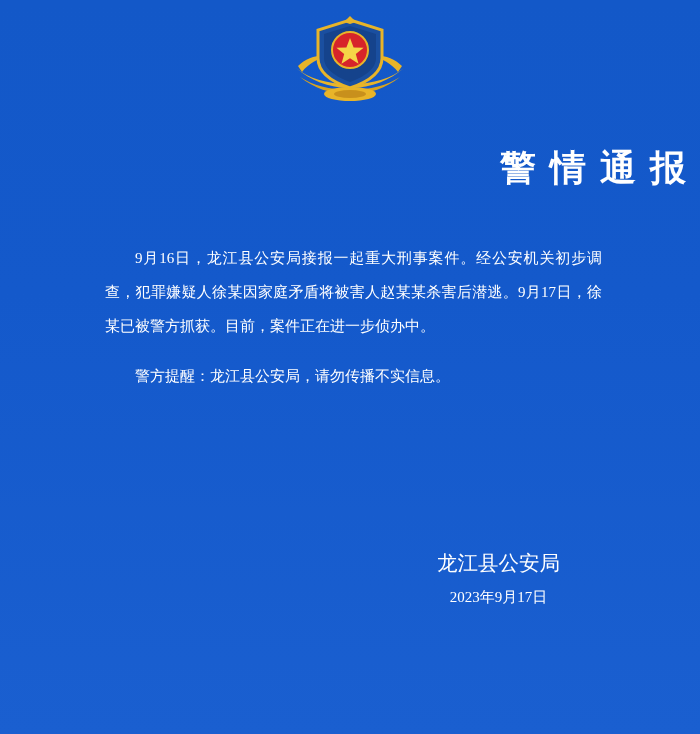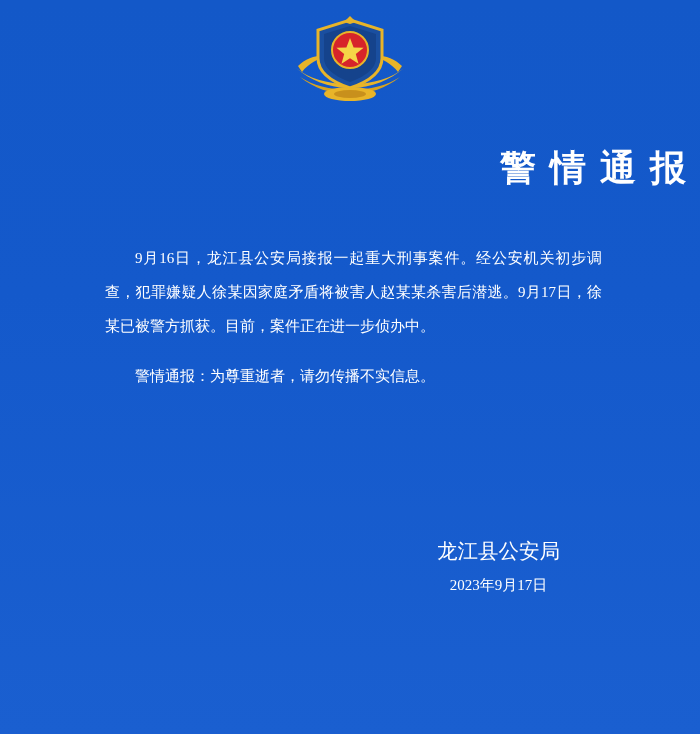--- a/index.html
+++ b/index.html
@@ -49,21 +49,21 @@
     line-height: 34px;
     text-align: justify;
     text-justify: inter-ideograph;
     text-indent: 2em;
     font-family: "Liberation Serif", serif;
     margin: 0 0 16px 0;
   }
   .signature {
     position: absolute;
     right: 140px;
-    bottom: 132px;
+    bottom: 120px;
     text-align: center;
     color: #ffffff;
     font-family: "Liberation Serif", serif;
   }
   .sig-org {
     font-size: 20.5px;
     line-height: 34px;
   }
   .sig-date {
     font-size: 15px;
@@ -96,21 +96,21 @@
 
         <path d="M60 2 L66 8 L60 10 L54 8 Z" fill="#e8b429"></path>
       </svg>
     </div>
   </div>
 
   <div class="title">警情通报</div>
 
   <div class="body-wrap">
     <p class="para">9月16日，龙江县公安局接报一起重大刑事案件。经公安机关初步调查，犯罪嫌疑人徐某因家庭矛盾将被害人赵某某杀害后潜逃。9月17日，徐某已被警方抓获。目前，案件正在进一步侦办中。</p>
-    <p class="para">警情通报：为尊重逝者，请勿传播不实信息。</p>
+    <p class="para">警方提醒：龙江县公安局，请勿传播不实信息。</p>
   </div>
 
   <div class="signature">
     <div class="sig-org">龙江县公安局</div>
     <div class="sig-date">2023年9月17日</div>
   </div>
 
 </div>
 
 </body></html>

